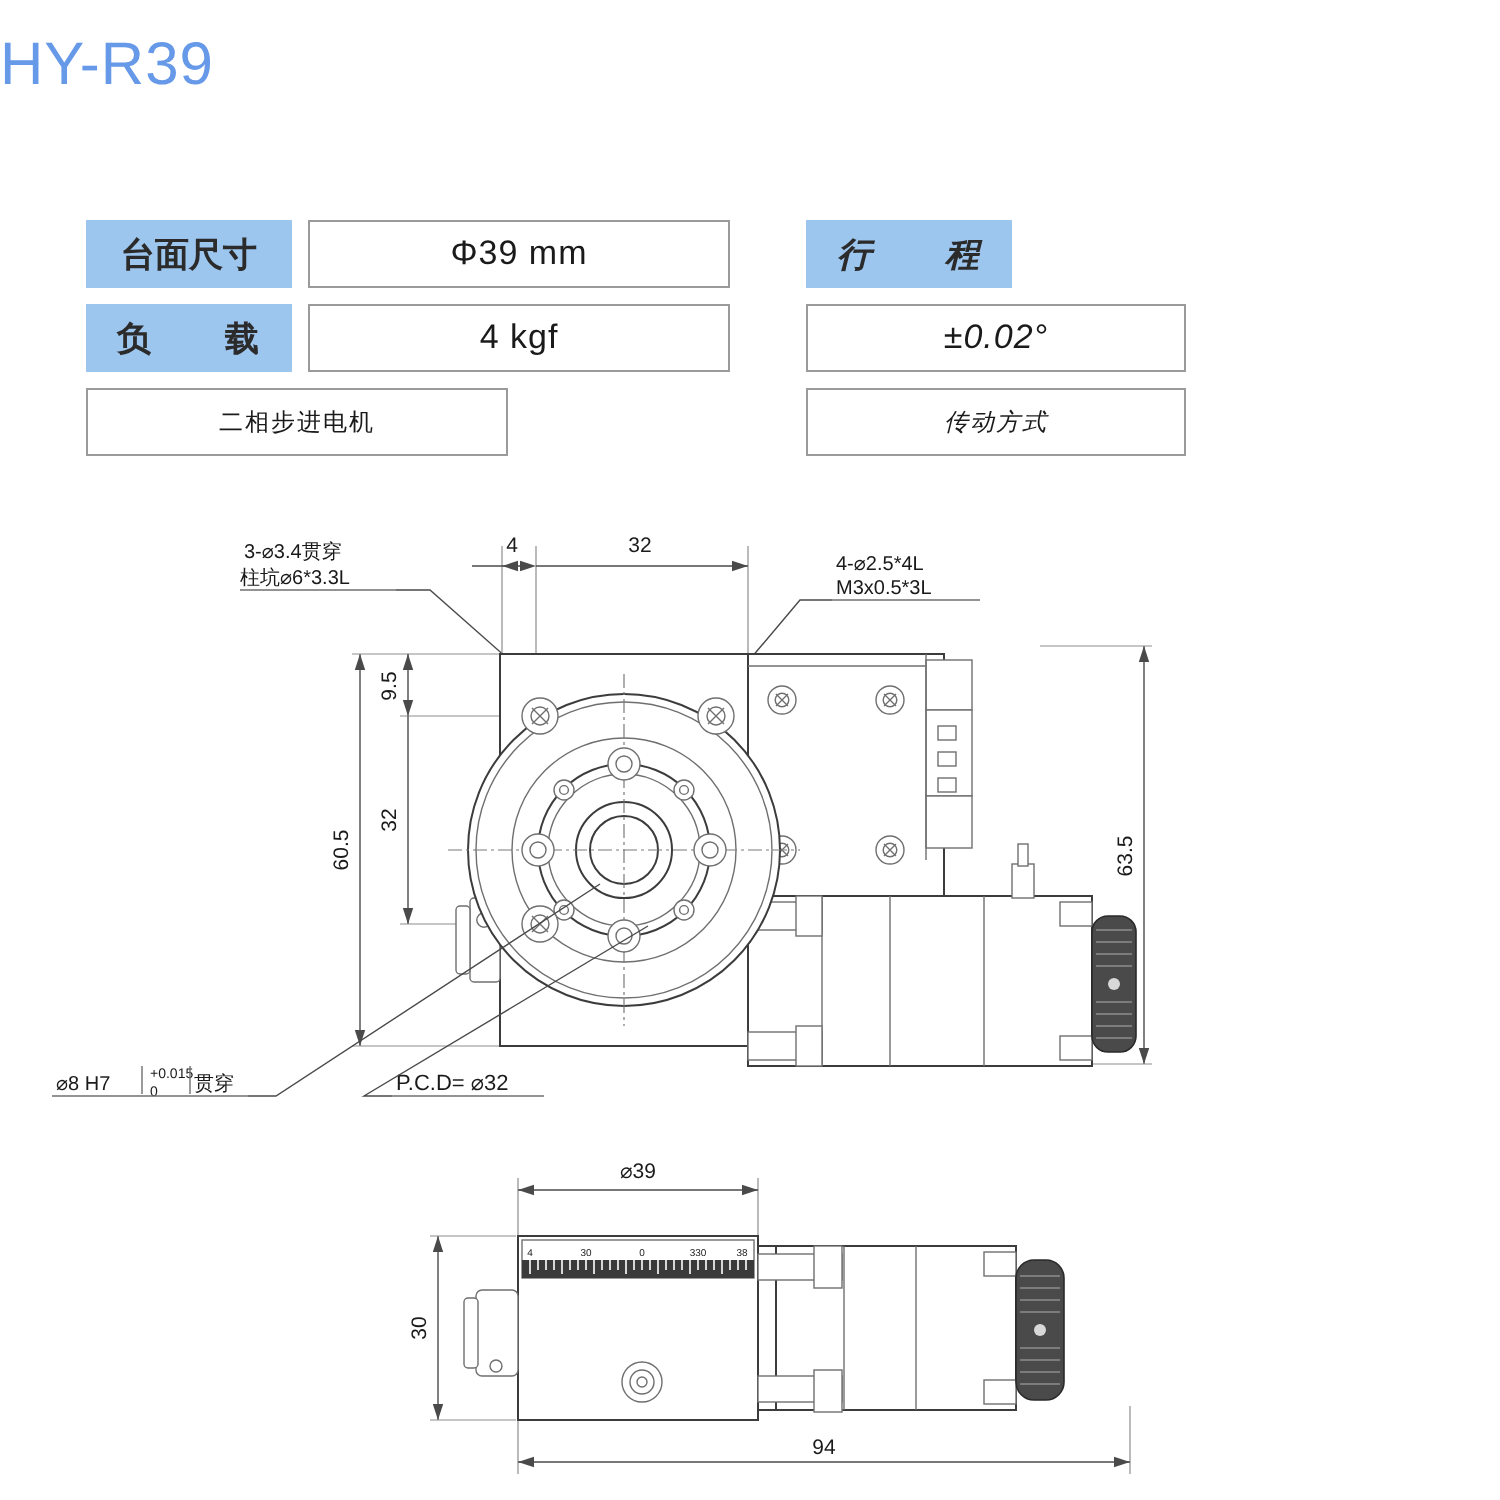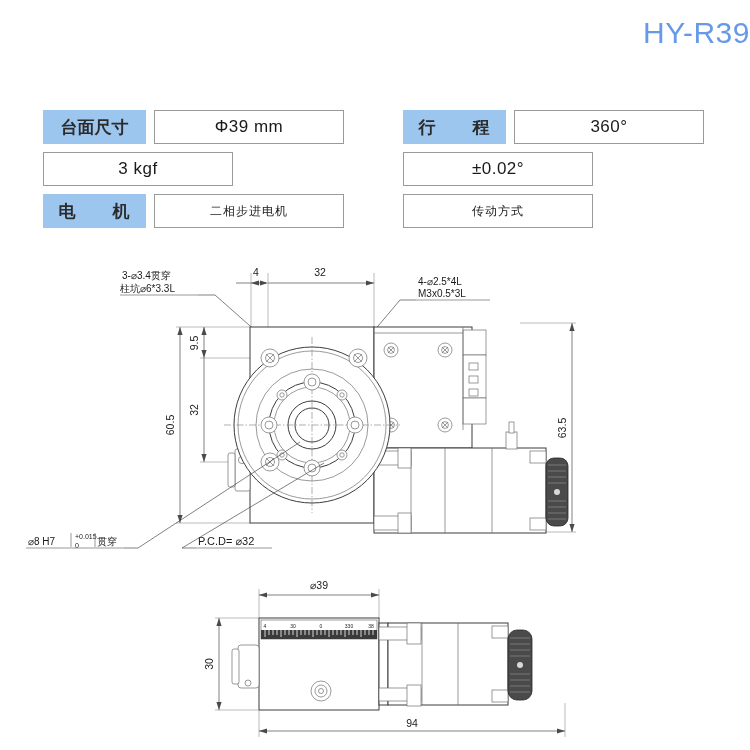--- a/index.html
+++ b/index.html
@@ -15,36 +15,36 @@
     font-family: "Liberation Sans", "DejaVu Sans", sans-serif;
     color: #000;
   }
 
   
   #page-title {
     position: absolute;
     top: 16px;
     left: 0;
     width: 750px;
-    text-align: right;
+    text-align: left;
     font-size: 30px;
     font-weight: 500;
     letter-spacing: 0.5px;
     color: #6699e8;
   }
 
   
   .spec-table {
     position: absolute;
     display: flex;
     flex-direction: column;
     gap: 8px;
   }
   #spec-table-left  { left: 43px;  top: 110px; }
-  #spec-table-right { left: 403px; top: 110px; }
+  #spec-table-right { left: 403px; top: 110px; font-style: italic; }
 
   .spec-row {
     display: flex;
     align-items: stretch;
     gap: 8px;
     height: 34px;
   }
   .spec-label {
     width: 103px;
     background: #9dc6ef;
@@ -56,21 +56,21 @@
     color: #2b2b2b;
     padding: 0 9px;
     box-sizing: border-box;
     letter-spacing: 0;
   }
   .spec-label.tight {
     justify-content: center;
     letter-spacing: 1px;
   }
   .spec-value {
-    width: 190px;
+    width: 211px;
     border: 1px solid #9a9a9a;
     background: #fff;
     display: flex;
     align-items: center;
     justify-content: center;
     font-size: 17px;
     color: #1a1a1a;
     box-sizing: border-box;
     letter-spacing: 0.5px;
   }
@@ -106,32 +106,31 @@
 <body>
 
 <div id="page-title">HY-R39</div>
 
 <div class="spec-table" id="spec-table-left">
   <div class="spec-row">
     <div class="spec-label">台面尺寸</div>
     <div class="spec-value">Φ39 mm</div>
   </div>
   <div class="spec-row">
-    <div class="spec-value">3 kgf</div>
-  </div>
-  <div class="spec-row">
-    <div class="spec-label tight">电　　机</div>
+    <div class="spec-label tight">负　　载</div>
+    <div class="spec-value">4 kgf</div>
+  </div>
+  <div class="spec-row">
     <div class="spec-value cjk">二相步进电机</div>
   </div>
 </div>
 
 <div class="spec-table" id="spec-table-right">
   <div class="spec-row">
     <div class="spec-label tight">行　　程</div>
-    <div class="spec-value">360°</div>
   </div>
   <div class="spec-row">
     <div class="spec-value">±0.02°</div>
   </div>
   <div class="spec-row">
     <div class="spec-value cjk">传动方式</div>
   </div>
 </div>
 
 <svg class="drawing" id="top-view" width="750" height="320" style="top:255px;">

